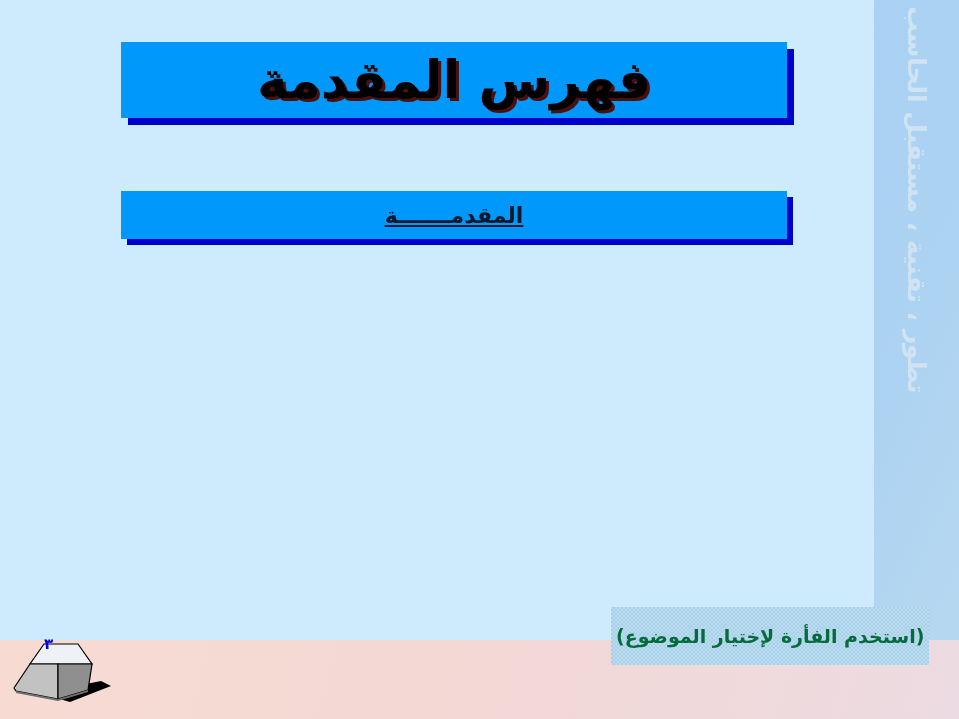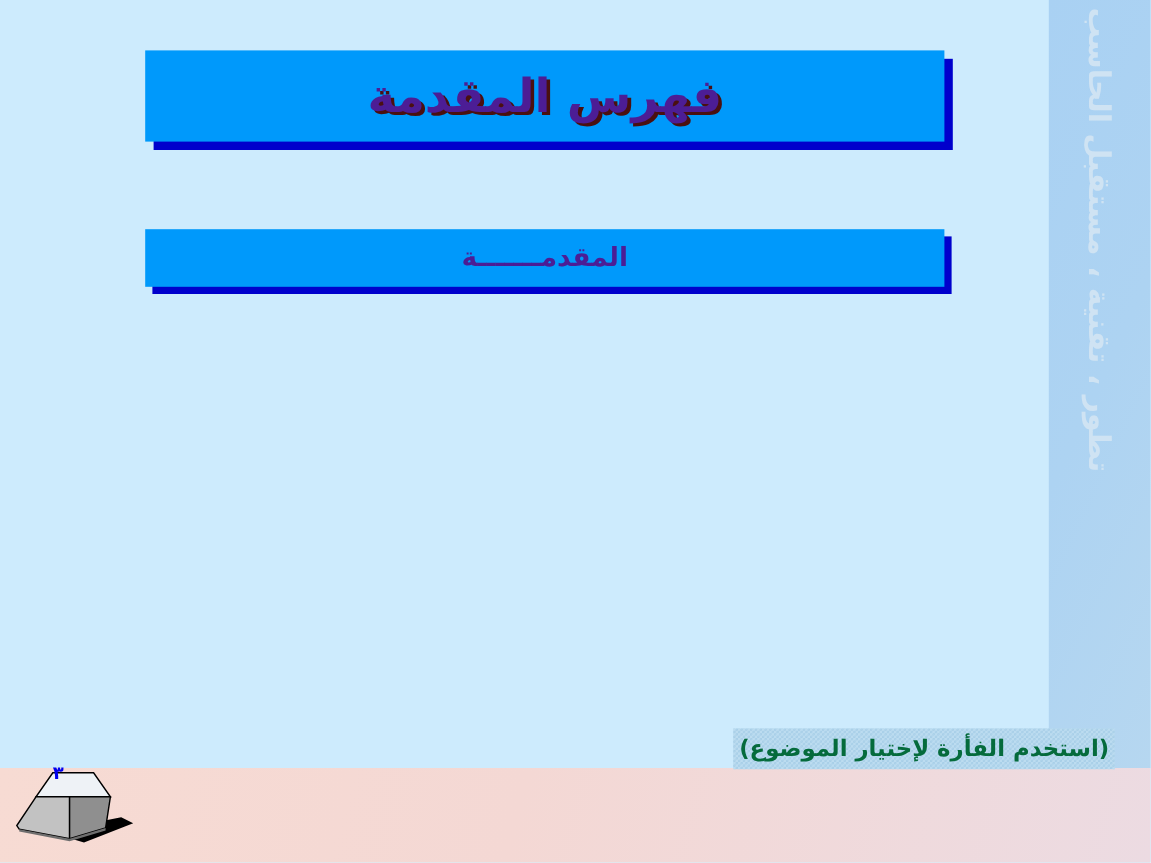--- a/index.html
+++ b/index.html
@@ -71,23 +71,23 @@
     height: 76px;
     background: #0099fb;
     box-shadow: 7px 7px 0 0 #0000cc;
     display: flex;
     align-items: center;
     justify-content: center;
   }
   .title-banner .banner-text {
     direction: rtl;
     font-family: "DejaVu Sans", sans-serif;
-    font-size: 39px;
-    font-weight: bold;
-    color: #4c1d95;
+    font-size: 52px;
+    font-weight: bold;
+    color: #000000;
     text-shadow: 3px 3px 0 #4a1010;
     letter-spacing: 2px;
     white-space: nowrap;
   }
 
   
   .menu-btn {
     position: absolute;
     left: 121px;
     width: 666px;
@@ -97,34 +97,35 @@
     display: flex;
     align-items: center;
     justify-content: center;
     cursor: pointer;
   }
   .menu-btn .btn-text {
     direction: rtl;
     font-family: "DejaVu Sans", sans-serif;
     font-size: 22px;
     font-weight: bold;
-    color: #4c1d95;
+    color: #0f172a;
     white-space: nowrap;
     letter-spacing: 0px;
+    text-decoration: underline;
   }
   #menu-btn-0 { top: 191px; }
   #menu-btn-1 { top: 253px; }
 
   
   .footer-hint {
     position: absolute;
     left: 611px;
     top: 607px;
     height: 26px;
-    padding: 4px 5px;
+    padding: 16px 5px;
     display: flex;
     align-items: center;
     background-color: #bcdcf0;
     background-image:
       linear-gradient(45deg, #a8cfe8 25%, transparent 25%, transparent 75%, #a8cfe8 75%),
       linear-gradient(45deg, #a8cfe8 25%, transparent 25%, transparent 75%, #a8cfe8 75%);
     background-size: 4px 4px;
     background-position: 0 0, 2px 2px;
   }
   .footer-hint .hint-text {

